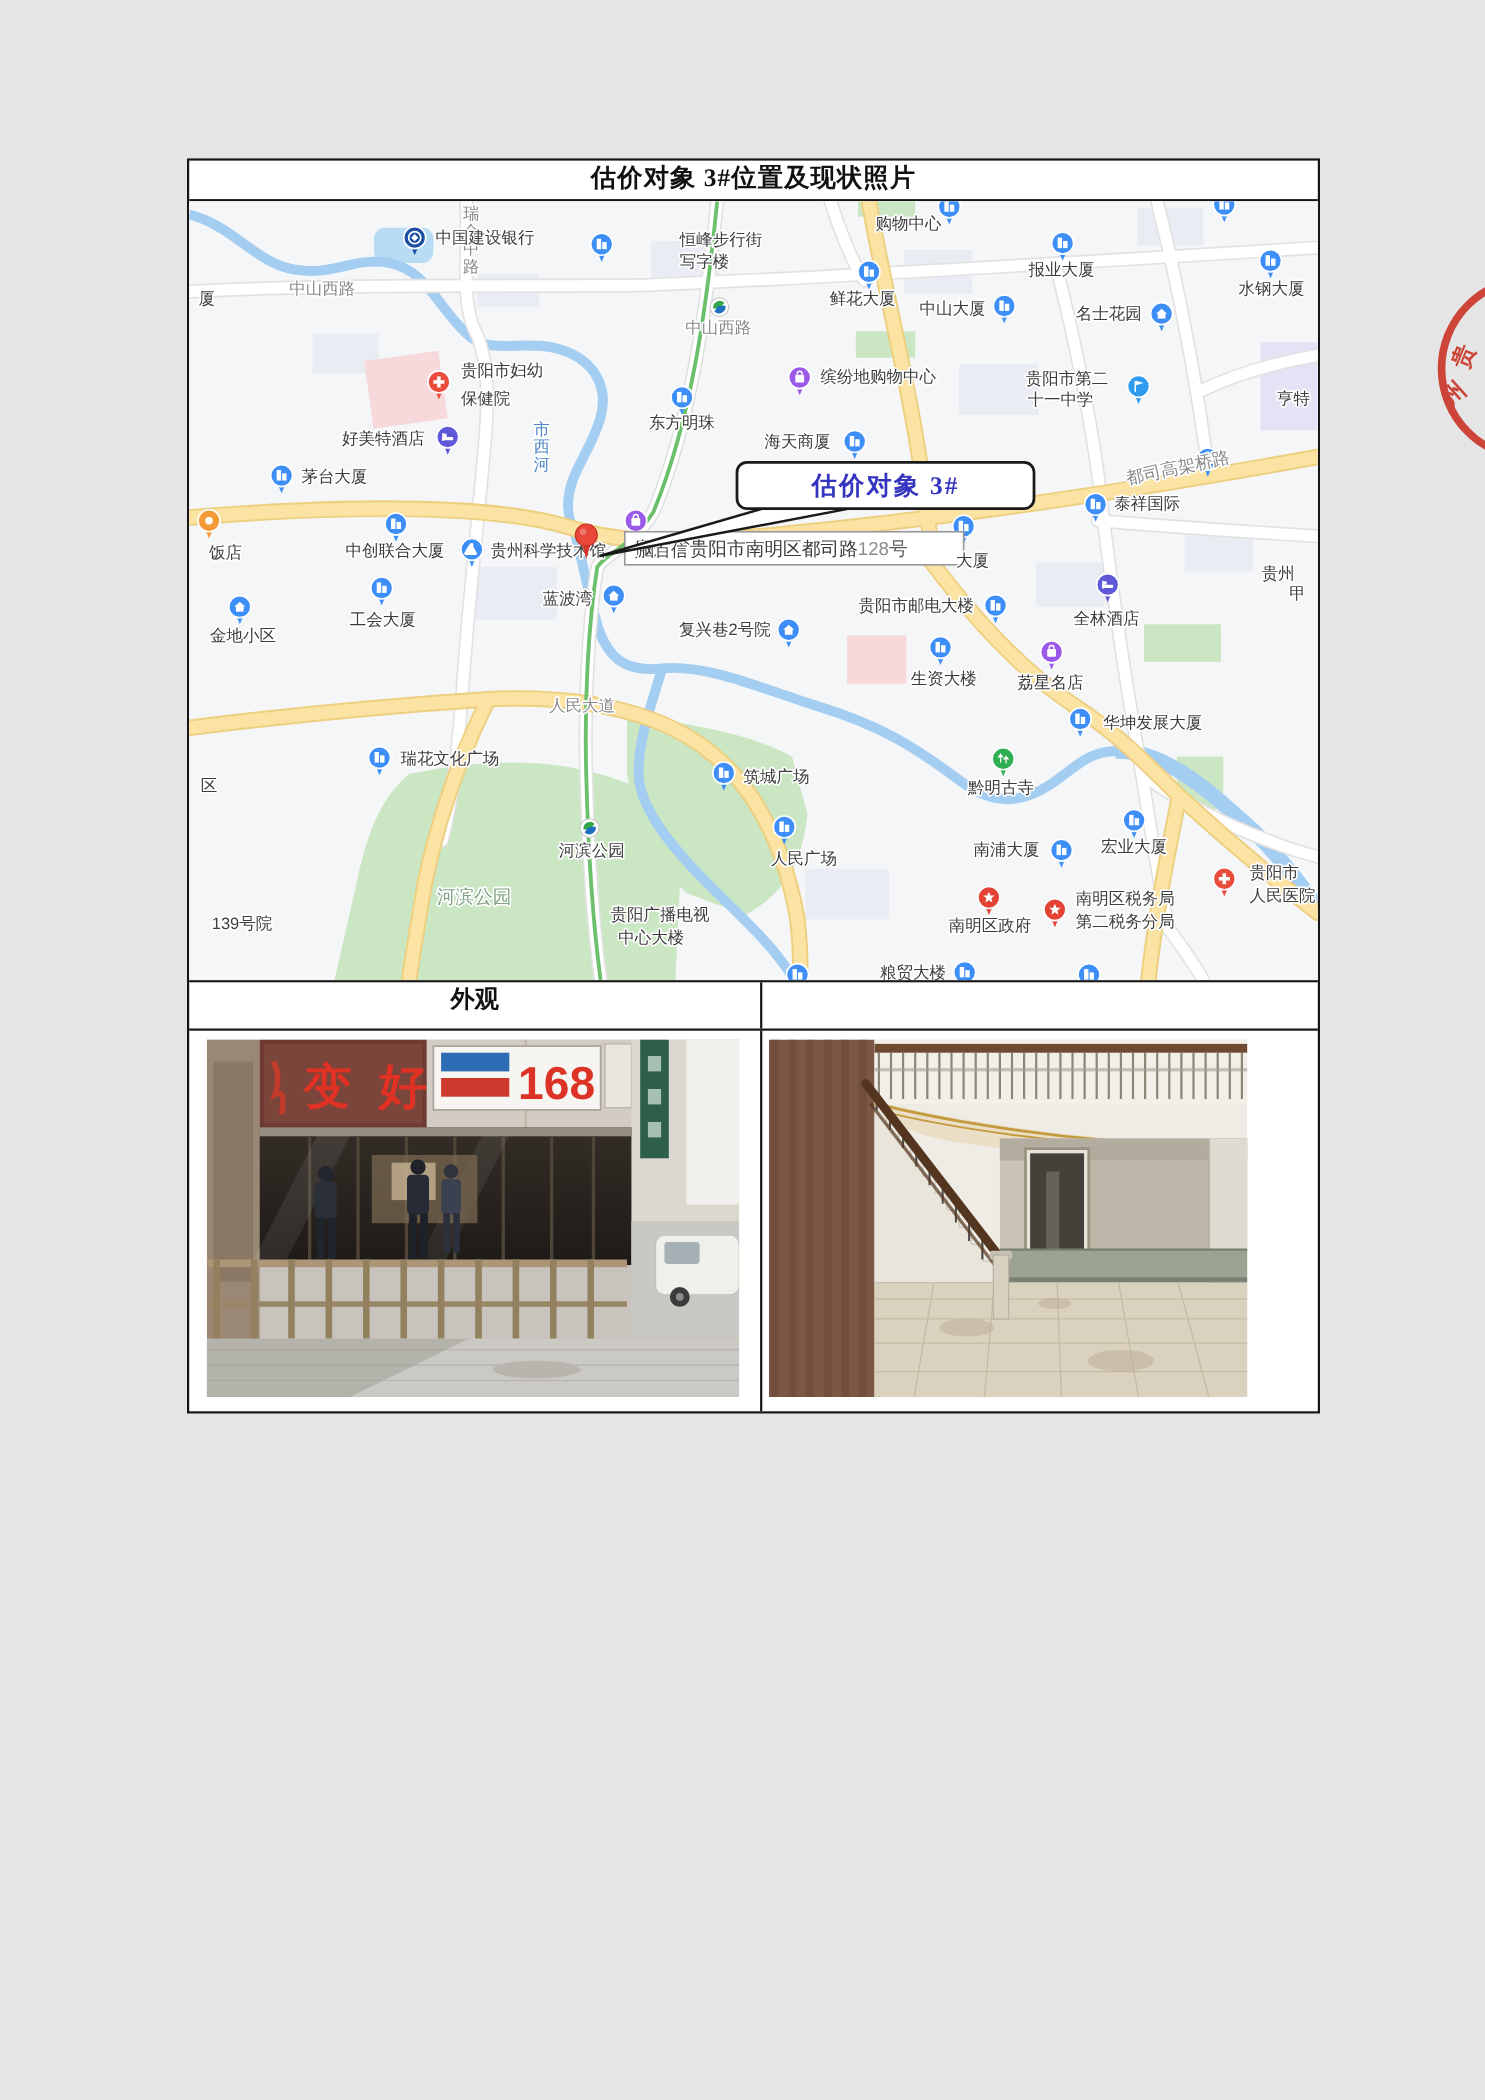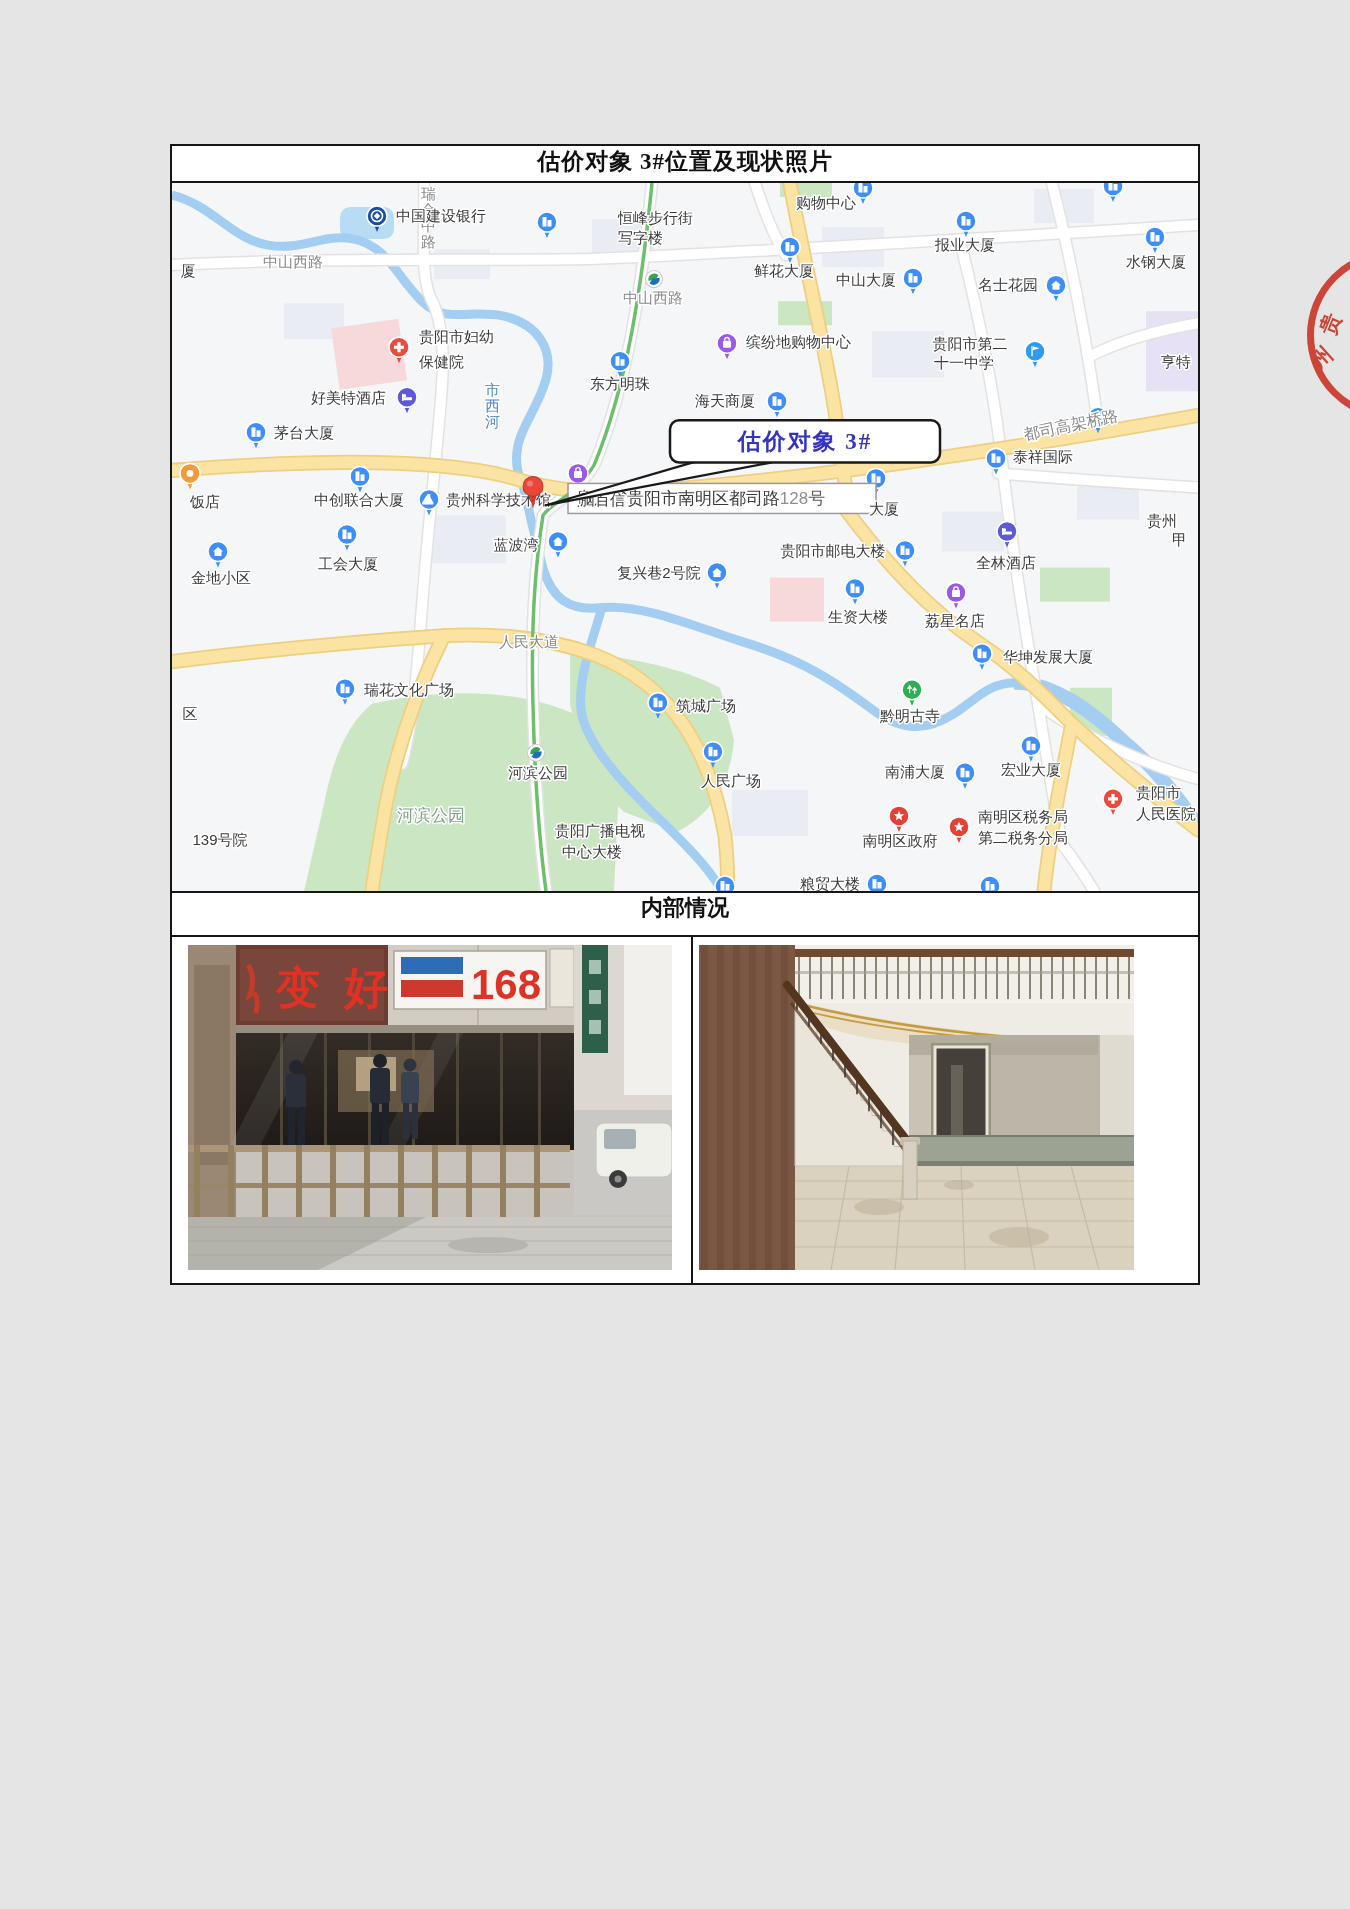--- a/index.html
+++ b/index.html
@@ -479,21 +479,21 @@
 
         <g>
           <polygon points="528,277 373,322 600,279" fill="#FFFFFF" stroke="#1A1A1A" stroke-width="2.2"></polygon>
           <rect x="498" y="237" width="270" height="42" rx="9" fill="#FFFFFF" stroke="#1A1A1A" stroke-width="2.5"></rect>
           <text x="633" y="266" text-anchor="middle" font-family="Liberation Serif,serif" font-weight="bold" font-size="23" fill="#3434BE" letter-spacing="2">估价对象 3#</text>
         </g>
       </svg>
     </div>
 
     <div class="hdr-row">
-      <div class="hdr-cell hdr-right">内部情况</div>
+      <div class="hdr-cell hdr-left">外观</div>
     </div>
 
     <div class="photo-row">
       <div class="pcell pcell-left">
         <svg class="photo photo-ext" width="484" height="325" viewBox="0 0 484 325">
           <defs>
             <linearGradient id="gg" x1="0" y1="0" x2="0" y2="1">
               <stop offset="0" stop-color="#342D27"></stop>
                 <stop offset="1" stop-color="#1E1A17"></stop>
             </linearGradient>

